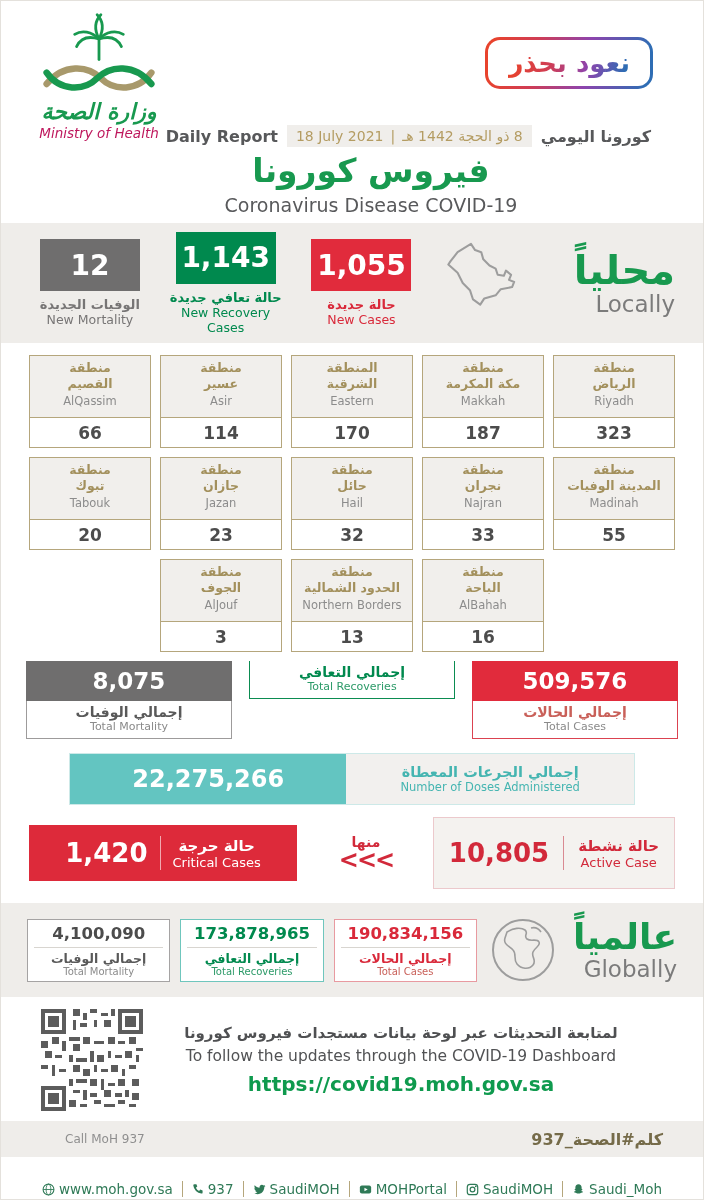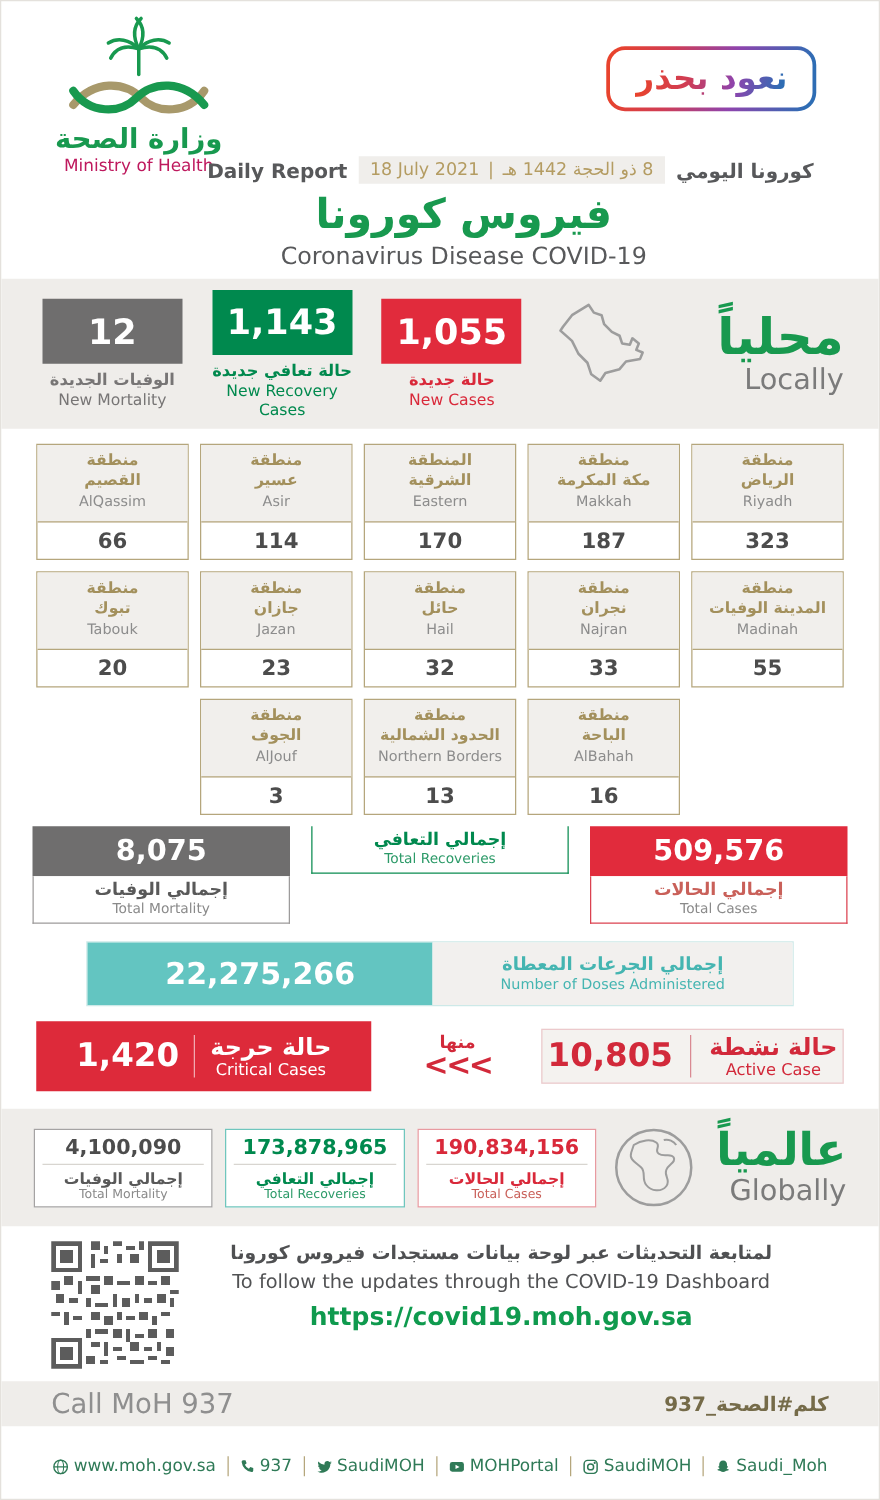--- a/index.html
+++ b/index.html
@@ -2,42 +2,42 @@
 <html><head>
 <meta charset="utf-8">
 <style>
   * { margin:0; padding:0; box-sizing:border-box; }
   html,body { background:#fff; }
   body { font-family:"DejaVu Sans", sans-serif; }
   .page { width:704px; height:1200px; background:#fff; border:1px solid #e4e1dc; overflow:hidden; position:relative; }
 
   
   .header { height:222px; position:relative; }
-  .logo { position:absolute; left:40px; top:10px; width:140px; text-align:center; }
+  .logo { position:absolute; left:28px; top:10px; width:140px; text-align:center;font-style:italic; }
   .logo-ar { color:#18994f; font-size:22px; font-weight:bold; margin-top:-2px; }
   .logo-en { color:#be185d; font-size:13.5px; margin-top:1px; }
   .badge { position:absolute; right:50px; top:36px; padding:3px; border-radius:15px;
            background:linear-gradient(100deg,#e8432d 5%,#d03d54 30%,#8e44ad 60%,#2e6db4 95%); }
   .badge-inner { background:#fff; border-radius:12px; padding:8px 20px; }
   .badge-inner span { font-size:26px; font-weight:bold;
            background:linear-gradient(100deg,#e8432d 5%,#d03d54 35%,#8e44ad 65%,#2e6db4 95%);
            -webkit-background-clip:text; background-clip:text; color:transparent; }
   .report-row { position:absolute; top:124px; right:52px; display:flex; align-items:center; gap:9px; }
   .report-label { color:#57585a; font-size:16px; font-weight:bold;text-align:right; }
   .date-chip { background:#f0eeeb; color:#b49c62; font-size:14px; padding:3px 9px; display:flex; gap:7px; align-items:center; }
   .title-ar { position:absolute; top:150px; left:90px; width:560px; text-align:center;
               color:#18994f; font-size:33px; font-weight:bold; }
   .title-en { position:absolute; top:193px; left:90px; width:560px; text-align:center;
               color:#58595b; font-size:19px; }
 
   
   .band { background:#efedea; display:flex; align-items:center; }
   .band-local { height:120px; padding:0 28px; gap:14px; }
   .stat { width:150px; text-align:center; }
-  .stat-box { width:112px; height:52px; margin:0 auto 6px auto; display:flex; align-items:center; justify-content:center;
+  .stat-box { width:100px; height:52px; margin:0 auto 6px auto; display:flex; align-items:center; justify-content:center;
               color:#fff; font-size:28px; font-weight:bold; }
   .stat.gray  .stat-box { background:#6f6e6e; }
   .stat.green .stat-box { background:#00894e; }
   .stat.red   .stat-box { background:#e12b3c; }
   .stat-ar { font-size:13px; font-weight:bold; }
   .stat-en { font-size:12.5px; }
   .stat.gray  .stat-ar, .stat.gray  .stat-en { color:#77757​5; color:#777575; }
   .stat.green .stat-ar, .stat.green .stat-en { color:#00894e; }
   .stat.red   .stat-ar, .stat.red   .stat-en { color:#d9293a; }
   .local-head { margin-left:auto; text-align:right; }
@@ -75,54 +75,54 @@
   .doses-label { flex:1; background:#f2f0ee; display:flex; flex-direction:column; align-items:center; justify-content:center; }
   .doses-ar { color:#45b5b1; font-size:14.5px; font-weight:bold; }
   .doses-en { color:#45b5b1; font-size:11.5px; }
 
   
   .crit-row { display:flex; align-items:center; margin:12px 28px 0 28px; }
   .crit-bar { width:268px; height:56px; background:#dd2a3a; color:#fff; display:flex; align-items:center; justify-content:center; gap:12px; }
   .crit-val { font-size:26px; font-weight:bold; }
   .crit-sep { width:1px; height:34px; background:rgba(255,255,255,.6); }
   .crit-labels { text-align:center; }
-  .crit-ar { font-size:19px; font-weight:bold; }
+  .crit-ar { font-size:15px; font-weight:bold; }
   .crit-en { font-size:13px; }
   .pointer { width:86px; margin-left:26px; text-align:center; color:#d2293a; }
   .pointer-ar { font-size:14px; font-weight:bold; }
   .pointer-ch { font-size:24px; font-weight:bold; letter-spacing:-2px; line-height:.9; }
-  .active-box { margin-left:24px; flex:1; height:44px; background:#f4f2ef; border:1px solid #ecc9cc;
+  .active-box { margin-left:24px; flex:1; height:72px; background:#f4f2ef; border:1px solid #ecc9cc;
                 display:flex; align-items:center; justify-content:center; gap:14px; color:#d2293a; }
   .active-val { font-size:26px; font-weight:bold; }
   .active-sep { width:1px; height:34px; background:#d98a92; }
 
   
   .band-global { height:94px; margin-top:14px; padding:0 26px; gap:10px; }
   .gbox { width:150px; background:#fff; border:1px solid; text-align:center; padding:4px 0 4px 0; }
   .gbox.gray  { border-color:#a5a3a3; } .gbox.green { border-color:#6fc6bd; } .gbox.red { border-color:#e89aa0; }
   .g-val { font-size:16.5px; font-weight:bold; padding-bottom:4px; margin:0 6px; border-bottom:1px solid #d8d5d0; }
   .gbox.gray .g-val { color:#4c4c4c; } .gbox.green .g-val { color:#00894e; } .gbox.red .g-val { color:#d9293a; }
   .g-ar { font-size:12.5px; font-weight:bold; margin-top:3px; }
   .g-en { font-size:10px; }
   .gbox.gray .g-ar { color:#595959; } .gbox.gray .g-en { color:#8a8a8a; }
   .gbox.green .g-ar { color:#00894e; } .gbox.green .g-en { color:#2c9a68; }
   .gbox.red .g-ar { color:#d9293a; } .gbox.red .g-en { color:#c96059; }
   .globe-wrap { margin-left:auto; display:flex; align-items:center; gap:14px; }
 
   
-  .qr-section { display:flex; padding:12px 52px 0 40px; gap:8px; }
+  .qr-section { display:flex; align-items:center; padding:12px 52px 0 40px; gap:8px; }
   .qr { width:102px; height:102px; }
   .dash-text { flex:1; text-align:center; }
   .dash-ar { color:#4f5052; font-size:15px; font-weight:bold; }
   .dash-en { color:#515254; font-size:15.5px; margin-top:5px; }
   .dash-url { color:#0f9a4e; font-size:20px; font-weight:bold; margin-top:7px; display:inline-block; text-decoration:none; }
 
   
   .call-bar { height:36px; background:#efedea; margin-top:10px; display:flex; align-items:center; justify-content:space-between; padding:0 40px; }
-  .call-en { color:#8f8f8f; font-size:22px; }
+  .call-en { color:#8f8f8f; font-size:12px;margin-left:24px; }
   .call-ar { color:#756b49; font-size:16px; font-weight:bold; }
   .social { margin-top:24px; display:flex; justify-content:center; align-items:center; }
   .social-item { display:flex; align-items:center; gap:4px; color:#2f7a57; font-size:13.5px; padding:0 9px; border-right:1px solid #b5a67c; }
   .social-item:last-child { border-right:none; }
   .social-item svg { display:block; }
 </style>
 </head>
 <body>
 
 <div class="page">

